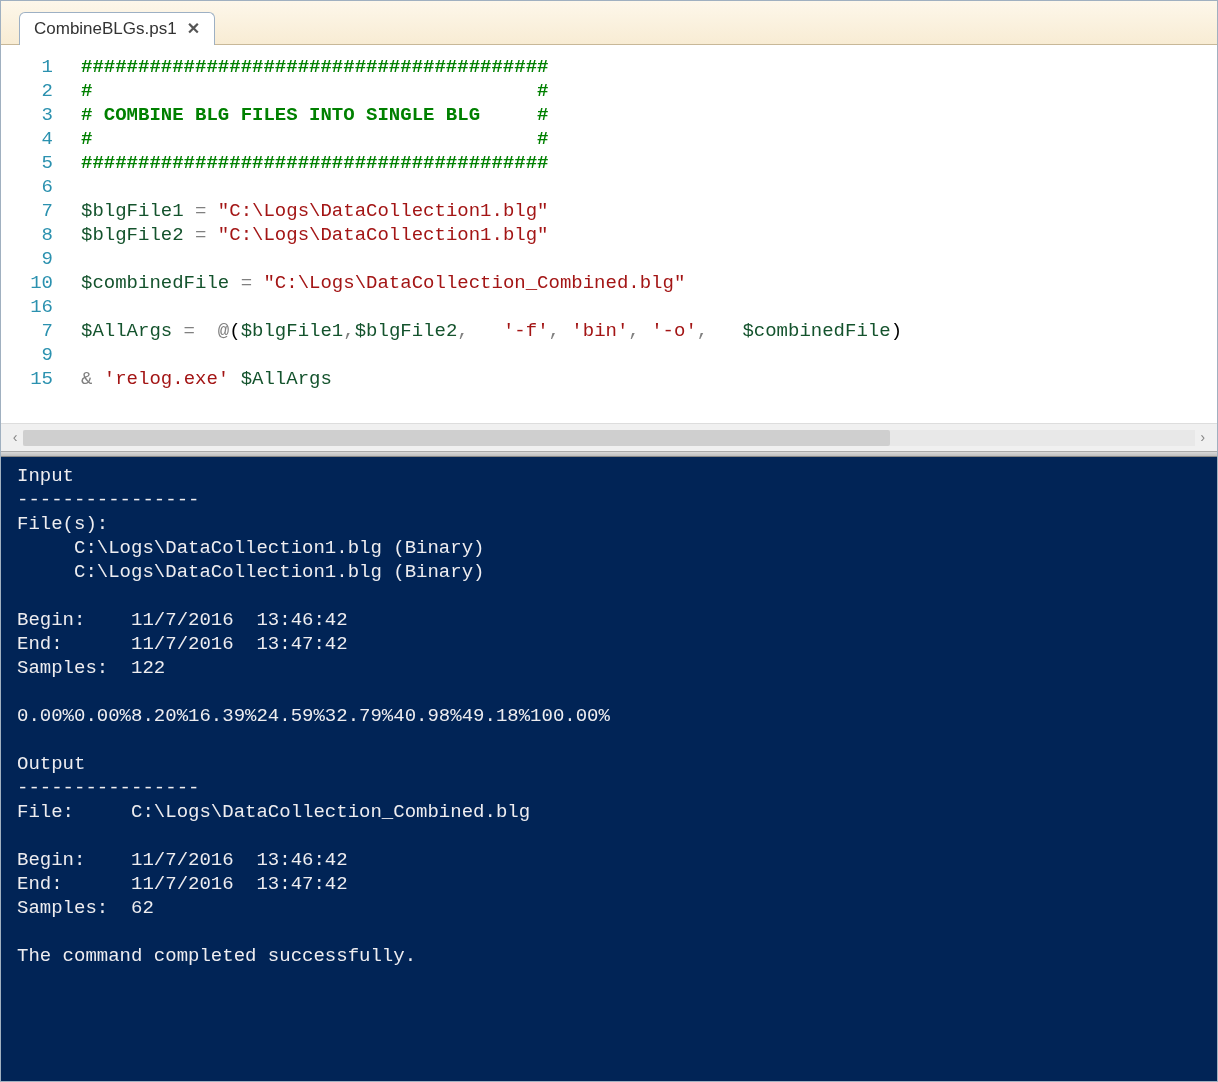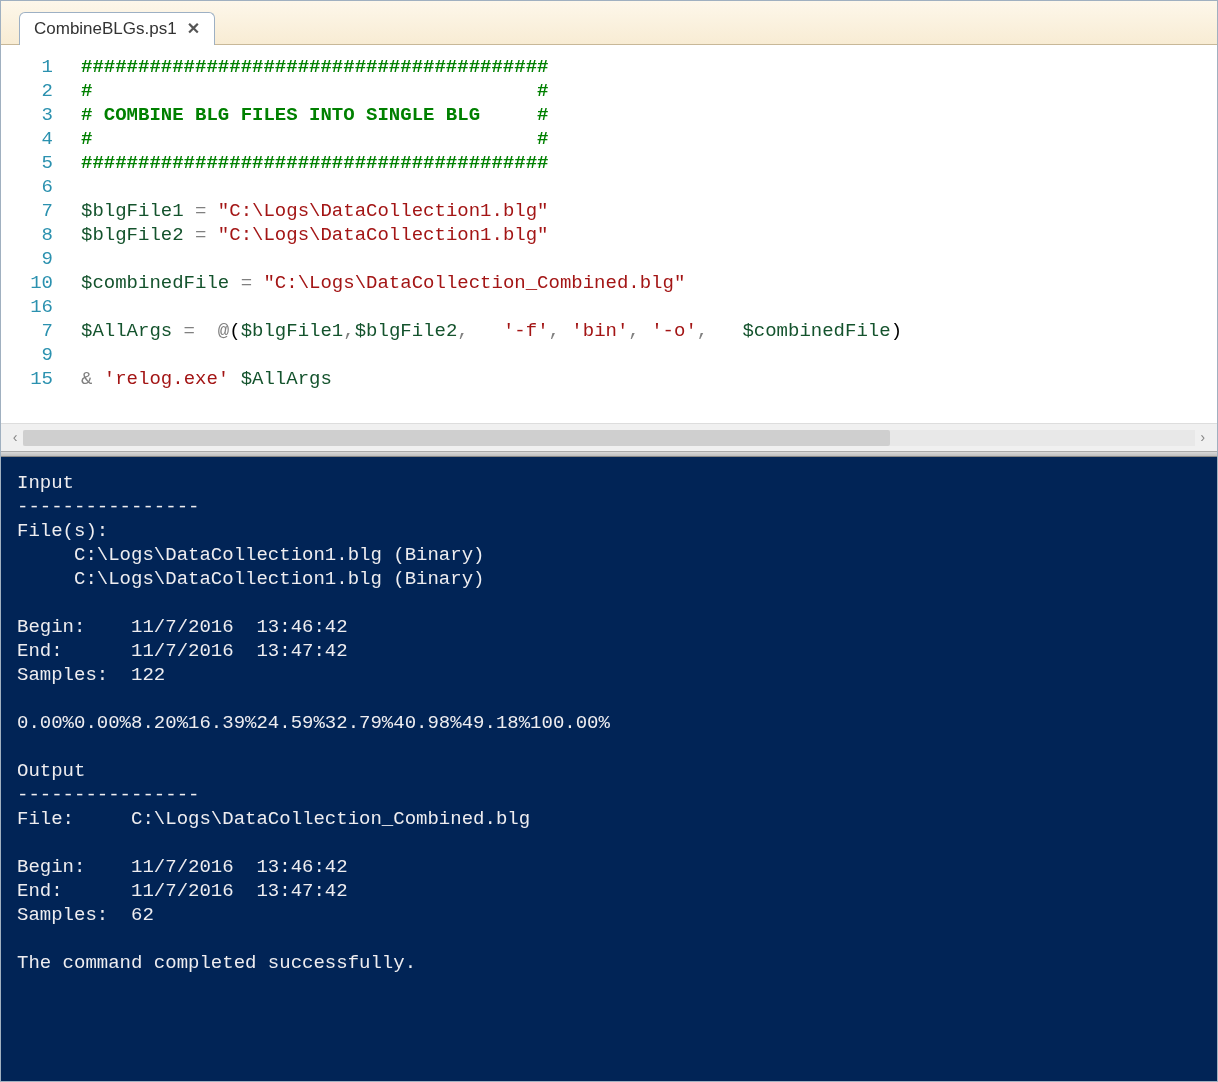--- a/index.html
+++ b/index.html
@@ -117,21 +117,21 @@
       border-bottom: 1px solid #888;
       cursor: row-resize;
     }
     .console-pane {
       flex: 1;
       background: #012456;
       color: #eeedf0;
       font-size: 19px;
       line-height: 24px;
       white-space: pre;
-      padding: 14px 16px;
+      padding: 7px 16px;
       overflow: hidden;
     }
   </style>
 </head>
 <body>
 
 <div class="window">
 
   <div class="tab-bar">
     <div class="tab">

